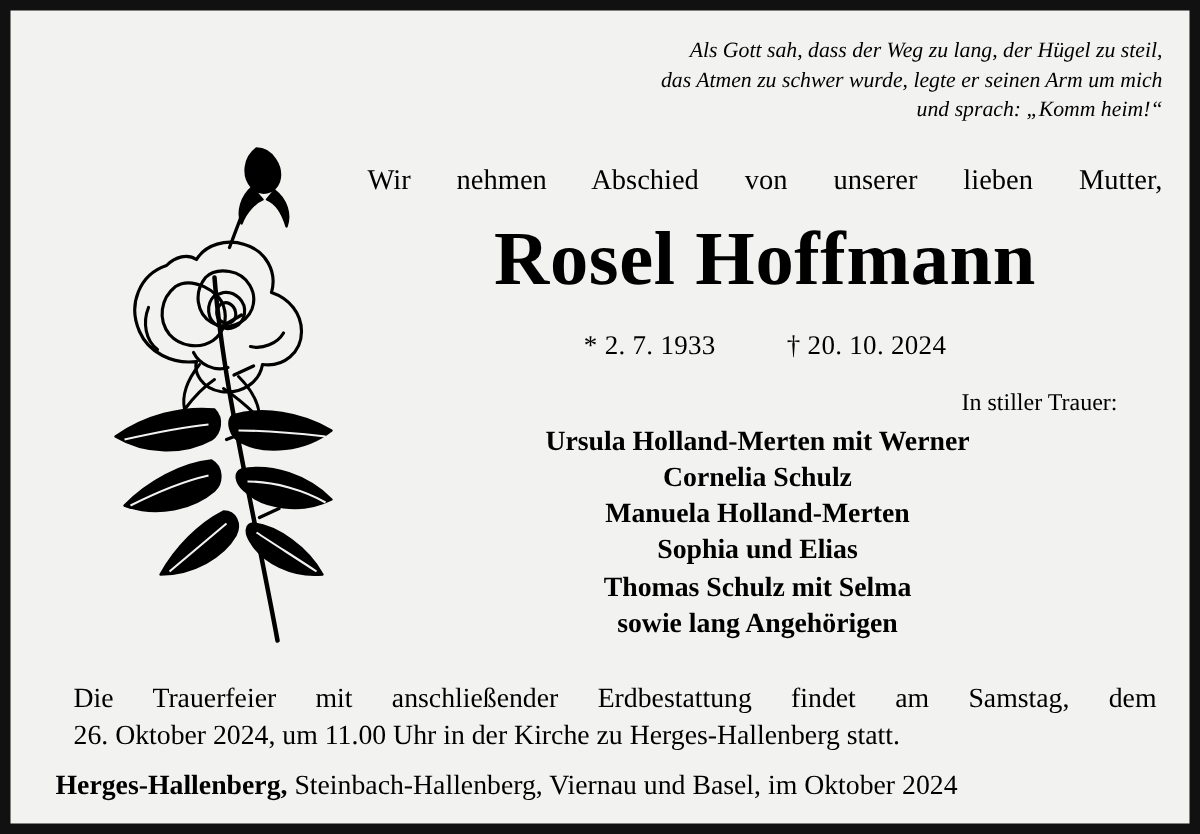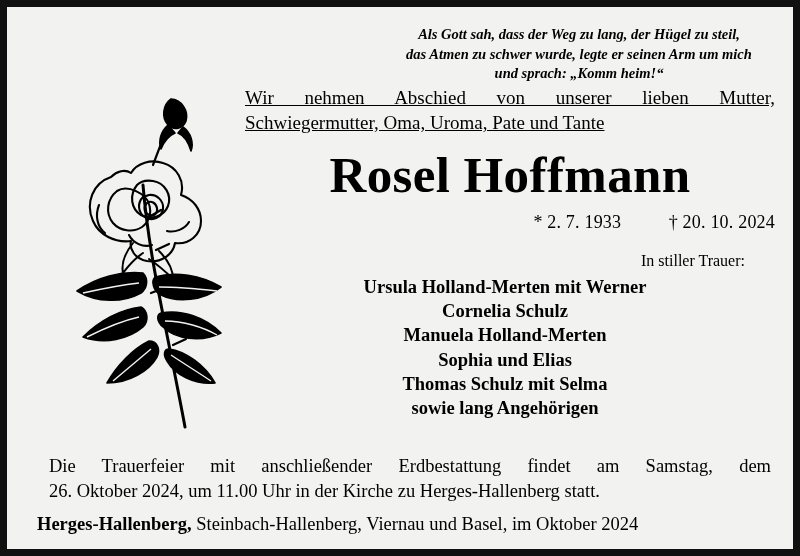--- a/index.html
+++ b/index.html
@@ -39,35 +39,34 @@
   }
   
   .content {
     position: absolute;
     left: 238px;
     right: 18px;
     top: 14px;
   }
   .verse {
     font-style: italic;
-    font-weight: bold;
+    font-weight: normal;
     font-size: 14.5px;
     line-height: 1.36;
-    text-align: center;
+    text-align: right;
     margin: 4px 0 0 0;
     padding-left: 138px;
   }
   .verse div { white-space: nowrap; }
 
   .intro {
-    margin-top: 1px;
+    margin-top: 24px;
     font-size: 19px;
     line-height: 1.32;
     text-align: justify;
-    text-decoration: underline;
   }
   .intro .l1 {
     text-align: justify;
     text-align-last: justify;
   }
   .intro .l2 {
     text-align: left;
   }
   .name {
     text-align: center;
@@ -77,23 +76,23 @@
     margin-top: 14px;
     line-height: 1.05;
   }
   .maiden {
     text-align: center;
     font-size: 19px;
     font-weight: bold;
     margin-top: 8px;
   }
   .dates {
-    text-align: right;
+    text-align: center;
     font-size: 18px;
-    margin-top: 9px;
+    margin-top: 19px;
     letter-spacing: 0.2px;
   }
   .dates .gap { display: inline-block; width: 38px; }
 
   .mourn-label {
     margin-top: 19px;
     font-size: 16px;
     text-align: right;
     padding-right: 30px;
   }
@@ -201,21 +200,20 @@
     <div class="content">
 
       <div class="verse">
         <div>Als Gott sah, dass der Weg zu lang, der Hügel zu steil,</div>
         <div>das Atmen zu schwer wurde, legte er seinen Arm um mich</div>
         <div>und sprach: „Komm heim!“</div>
       </div>
 
       <div class="intro">
         <div class="l1">Wir nehmen Abschied von unserer lieben Mutter,</div>
-        <div class="l2">Schwiegermutter, Oma, Uroma, Pate und Tante</div>
       </div>
 
       <div class="name">Rosel Hoffmann</div>
 
       <div class="dates">
         <span>* 2. 7. 1933</span>
         <span class="gap"></span>
         <span>† 20. 10. 2024</span>
       </div>
 

